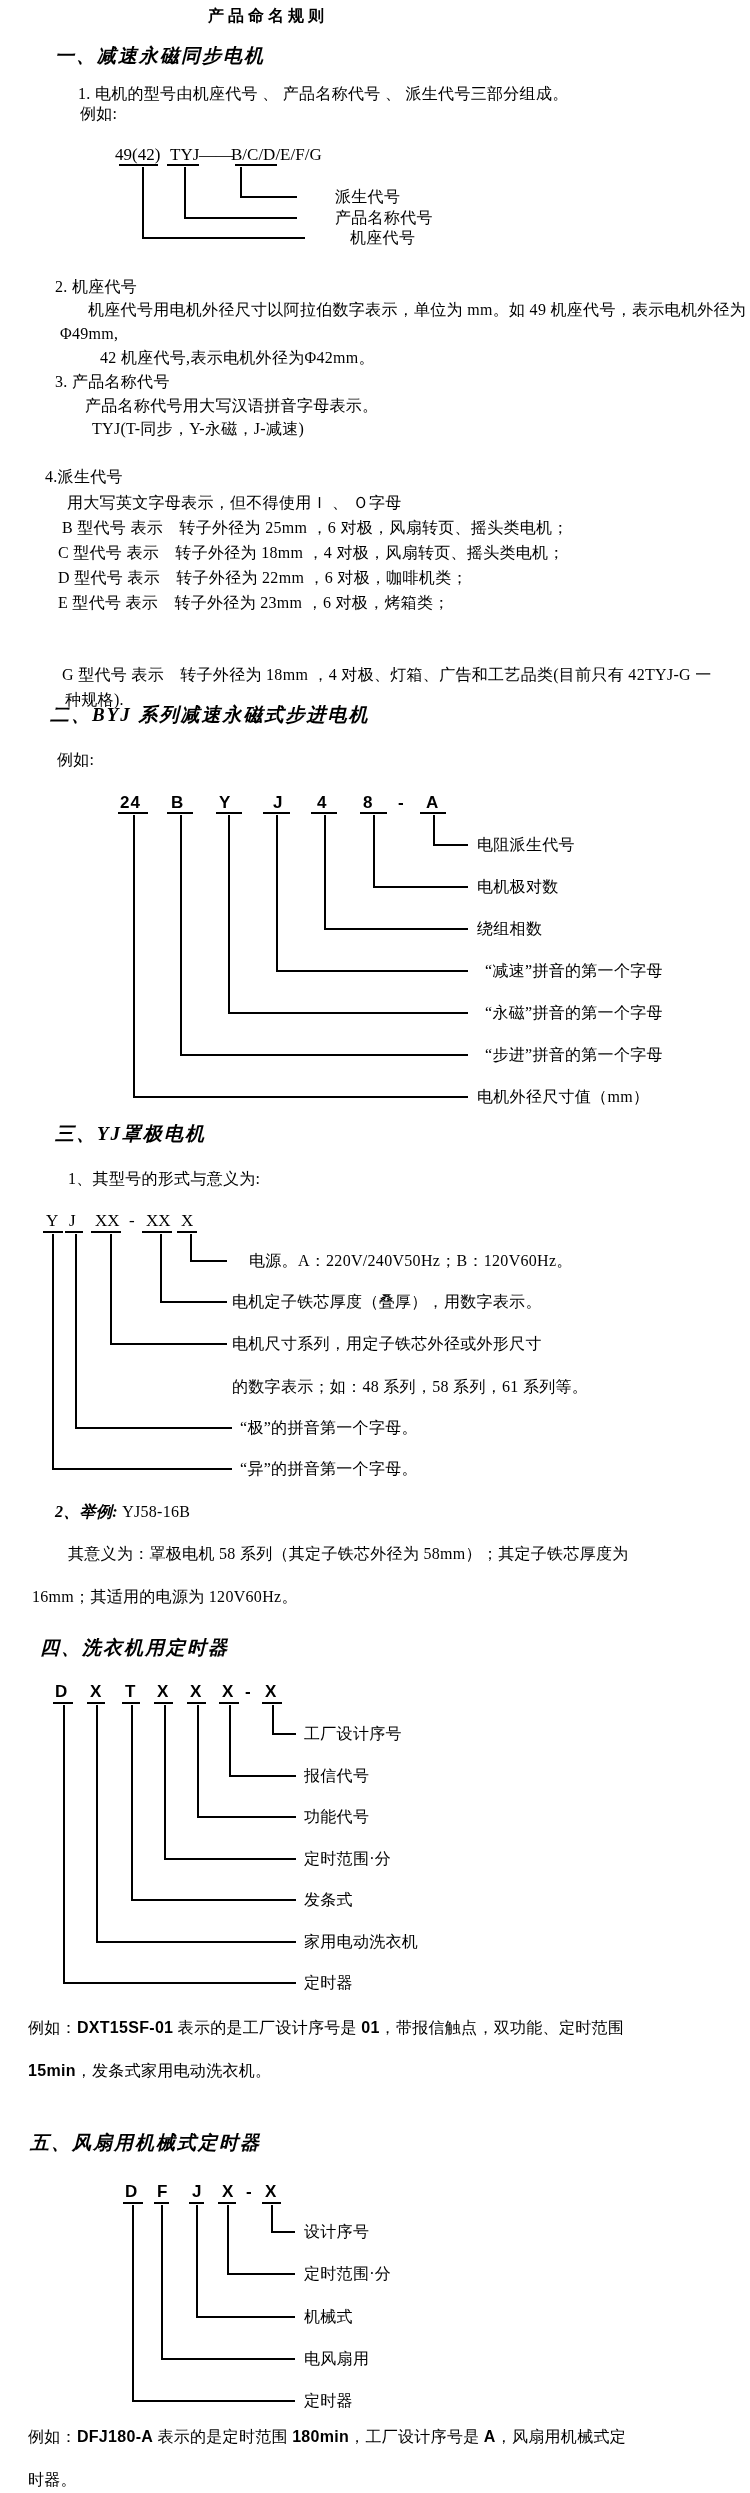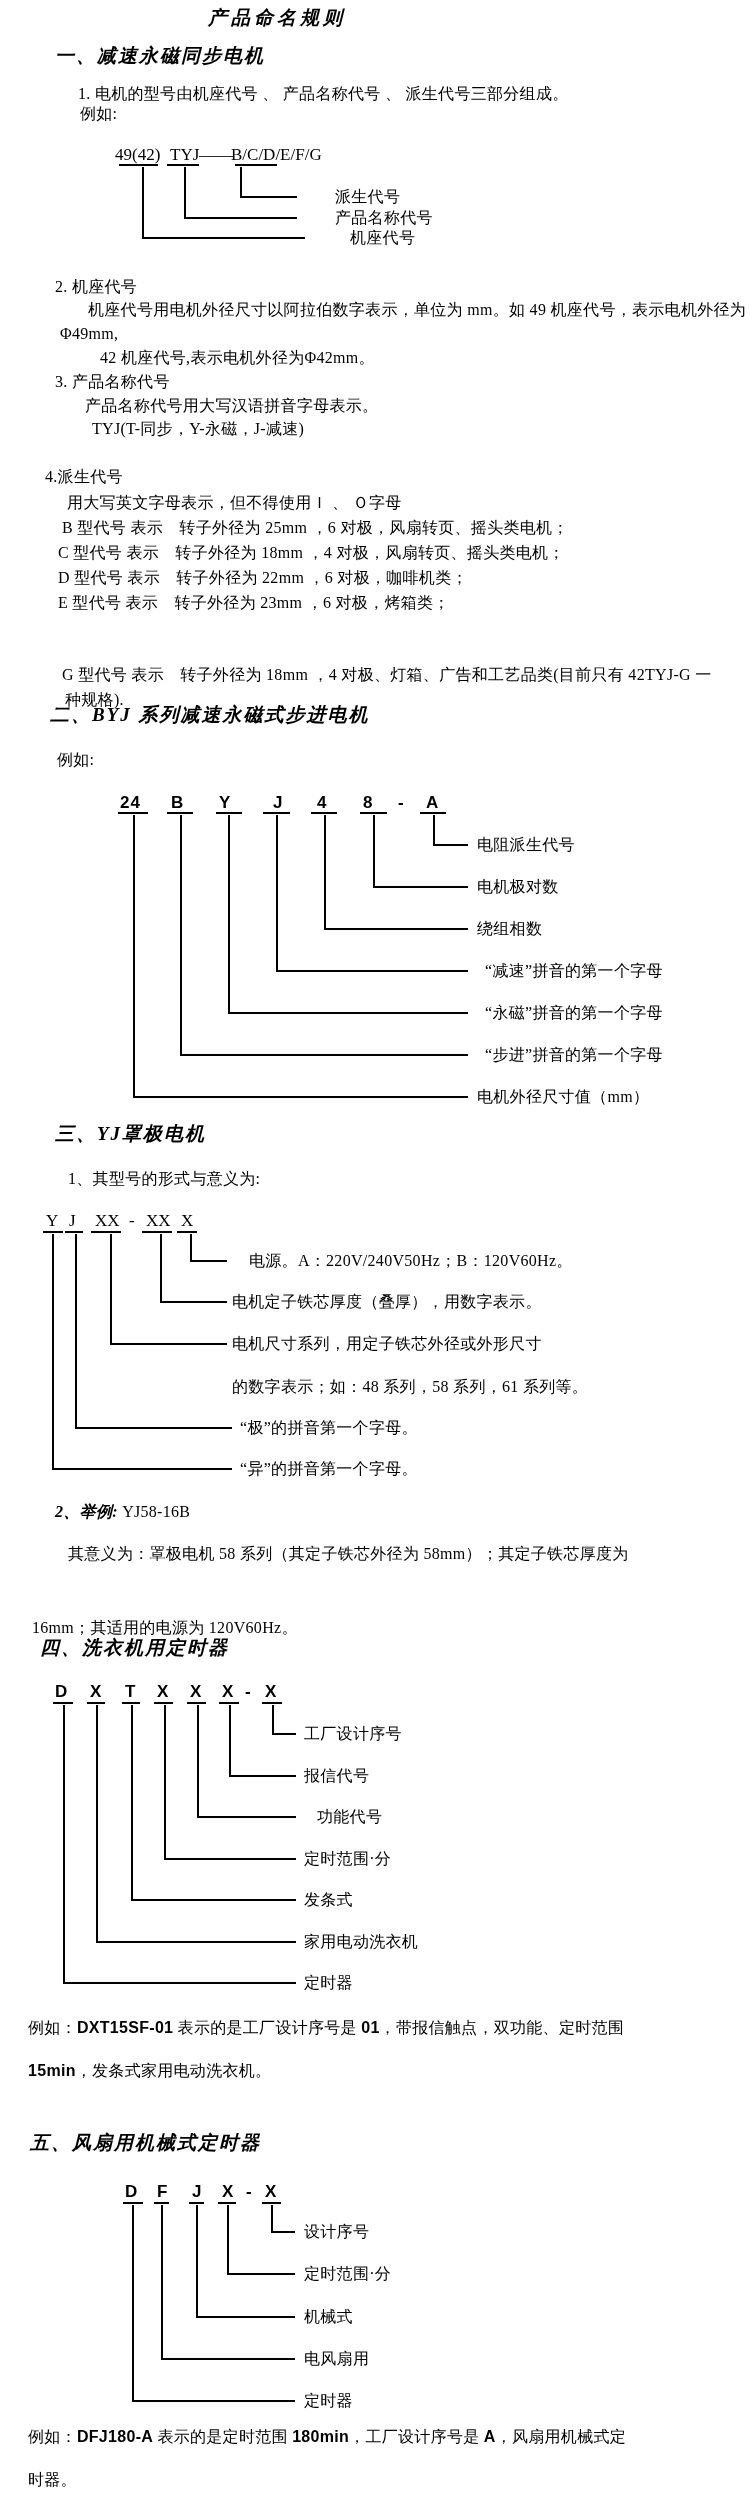--- a/index.html
+++ b/index.html
@@ -1,20 +1,20 @@
 <!DOCTYPE html>
 <html><head>
 <meta charset="utf-8">
 <style>
   html,body{margin:0;padding:0;background:#fff;}
   #canvas{position:relative;width:750px;height:2493px;background:#fff;color:#000;
           font-family:"Liberation Serif",serif;overflow:hidden;}
   .line{position:absolute;white-space:nowrap;font-size:16px;letter-spacing:.3px;line-height:1.25;}
   .h{font-size:19px;font-weight:bold;font-style:italic;letter-spacing:2px;}
-  .title{font-size:19px;font-weight:bold;font-style:italic;letter-spacing:4px;}
+  .title{font-size:16px;font-weight:bold;letter-spacing:4px;}
   .cur{font-style:italic;font-weight:bold;}
   .bs{font-family:"Liberation Sans",sans-serif;font-weight:bold;}
   .tok{position:absolute;white-space:nowrap;font-size:17px;}
   .tok.sans{font-family:"Liberation Sans",sans-serif;font-weight:bold;letter-spacing:1px;}
   .ul{position:absolute;background:#000;height:2px;}
   .vline{position:absolute;background:#000;width:1.5px;}
   .hline{position:absolute;background:#000;height:1.5px;}
   .dlabel{position:absolute;white-space:nowrap;font-size:16px;letter-spacing:.3px;line-height:19px;}
 </style>
 </head>
@@ -39,21 +39,21 @@
     <div class="line" style="left: 58px; top: 568px;">D 型代号 表示　转子外径为 22mm ，6 对极，咖啡机类；</div>
     <div class="line" style="left: 58px; top: 593px;">E 型代号 表示　转子外径为 23mm ，6 对极，烤箱类；</div>
     <div class="line" style="left: 62px; top: 665px;">G 型代号 表示　转子外径为 18mm ，4 对极、灯箱、广告和工艺品类(目前只有 42TYJ-G 一</div>
     <div class="line" style="left: 65px; top: 690px;">种规格).</div>
     <div class="line h" style="left: 50px; top: 703px;">二、BYJ 系列减速永磁式步进电机</div>
     <div class="line" style="left: 57px; top: 750px;">例如:</div>
     <div class="line h" style="left: 55px; top: 1122px;">三、YJ罩极电机</div>
     <div class="line" style="left: 68px; top: 1169px;">1、其型号的形式与意义为:</div>
     <div class="line" style="left: 55px; top: 1502px;"><span class="cur">2、举例: </span><span>YJ58-16B</span></div>
     <div class="line" style="left: 68px; top: 1544px;">其意义为：罩极电机 58 系列（其定子铁芯外径为 58mm）；其定子铁芯厚度为</div>
-    <div class="line" style="left: 32px; top: 1587px; margin-top: 31px;">16mm；其适用的电源为 120V60Hz。</div>
+    <div class="line" style="left: 32px; top: 1587px;">16mm；其适用的电源为 120V60Hz。</div>
     <div class="line h" style="left: 40px; top: 1636px;">四、洗衣机用定时器</div>
     <div class="line" style="left: 28px; top: 2018px;"><span>例如：</span><span class="bs">DXT15SF-01</span><span> 表示的是工厂设计序号是 </span><span class="bs">01</span><span>，带报信触点，双功能、定时范围</span></div>
     <div class="line" style="left: 28px; top: 2061px;"><span class="bs">15min</span><span>，发条式家用电动洗衣机。</span></div>
     <div class="line h" style="left: 30px; top: 2131px;">五、风扇用机械式定时器</div>
     <div class="line" style="left: 28px; top: 2427px;"><span>例如：</span><span class="bs">DFJ180-A</span><span> 表示的是定时范围 </span><span class="bs">180min</span><span>，工厂设计序号是 </span><span class="bs">A</span><span>，风扇用机械式定</span></div>
     <div class="line" style="left: 28px; top: 2470px;">时器。</div>
     <div>
       <div class="tok serif" style="left: 115px; top: 145px;">49(42)</div>
       <div class="ul" style="left: 119px; top: 164px; width: 39px;"></div>
       <div class="tok serif" style="left: 170px; top: 145px;">TYJ</div>
@@ -155,21 +155,21 @@
       <div class="tok sans" style="left: 265px; top: 1682px;">X</div>
       <div class="ul" style="left: 262px; top: 1702px; width: 20px;"></div>
       <div class="vline" style="left: 272px; top: 1705px; height: 29.5px;"></div>
       <div class="hline" style="left: 272px; top: 1733px; width: 24px;"></div>
       <div class="dlabel" style="left: 304px; top: 1724px;">工厂设计序号</div>
       <div class="vline" style="left: 229px; top: 1705px; height: 71.5px;"></div>
       <div class="hline" style="left: 229px; top: 1775px; width: 67px;"></div>
       <div class="dlabel" style="left: 304px; top: 1766px;">报信代号</div>
       <div class="vline" style="left: 197px; top: 1705px; height: 112.5px;"></div>
       <div class="hline" style="left: 197px; top: 1816px; width: 99px;"></div>
-      <div class="dlabel" style="left: 304px; top: 1807px; margin-left: 13px;">功能代号</div>
+      <div class="dlabel" style="left: 304px; top: 1807px;">功能代号</div>
       <div class="vline" style="left: 164px; top: 1705px; height: 154.5px;"></div>
       <div class="hline" style="left: 164px; top: 1858px; width: 132px;"></div>
       <div class="dlabel" style="left: 304px; top: 1849px;">定时范围·分</div>
       <div class="vline" style="left: 131px; top: 1705px; height: 195.5px;"></div>
       <div class="hline" style="left: 131px; top: 1899px; width: 165px;"></div>
       <div class="dlabel" style="left: 304px; top: 1890px;">发条式</div>
       <div class="vline" style="left: 96px; top: 1705px; height: 237.5px;"></div>
       <div class="hline" style="left: 96px; top: 1941px; width: 200px;"></div>
       <div class="dlabel" style="left: 304px; top: 1932px; text-align: right;">家用电动洗衣机</div>
       <div class="vline" style="left: 63px; top: 1705px; height: 278.5px;"></div>

